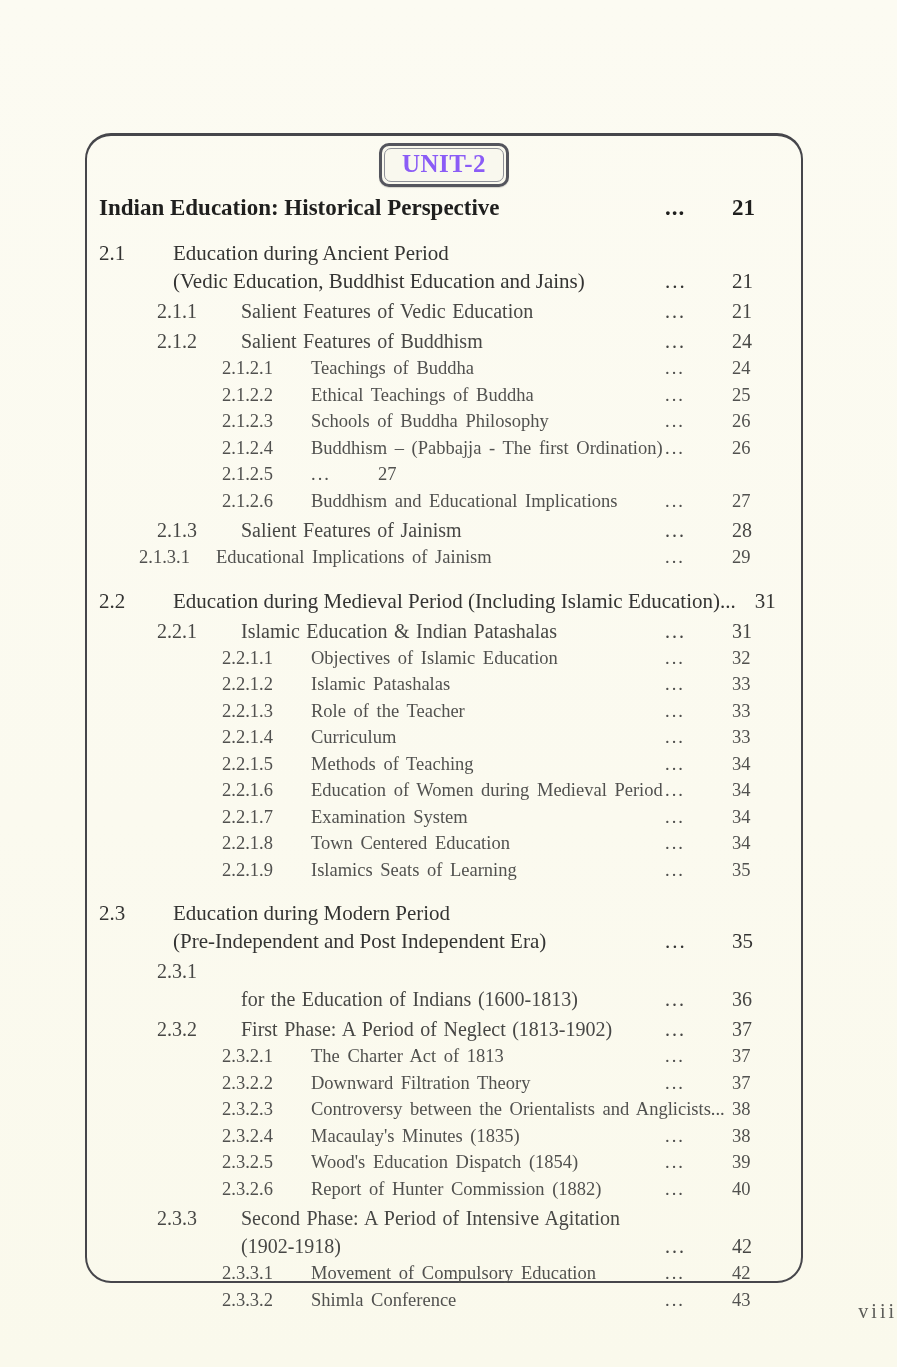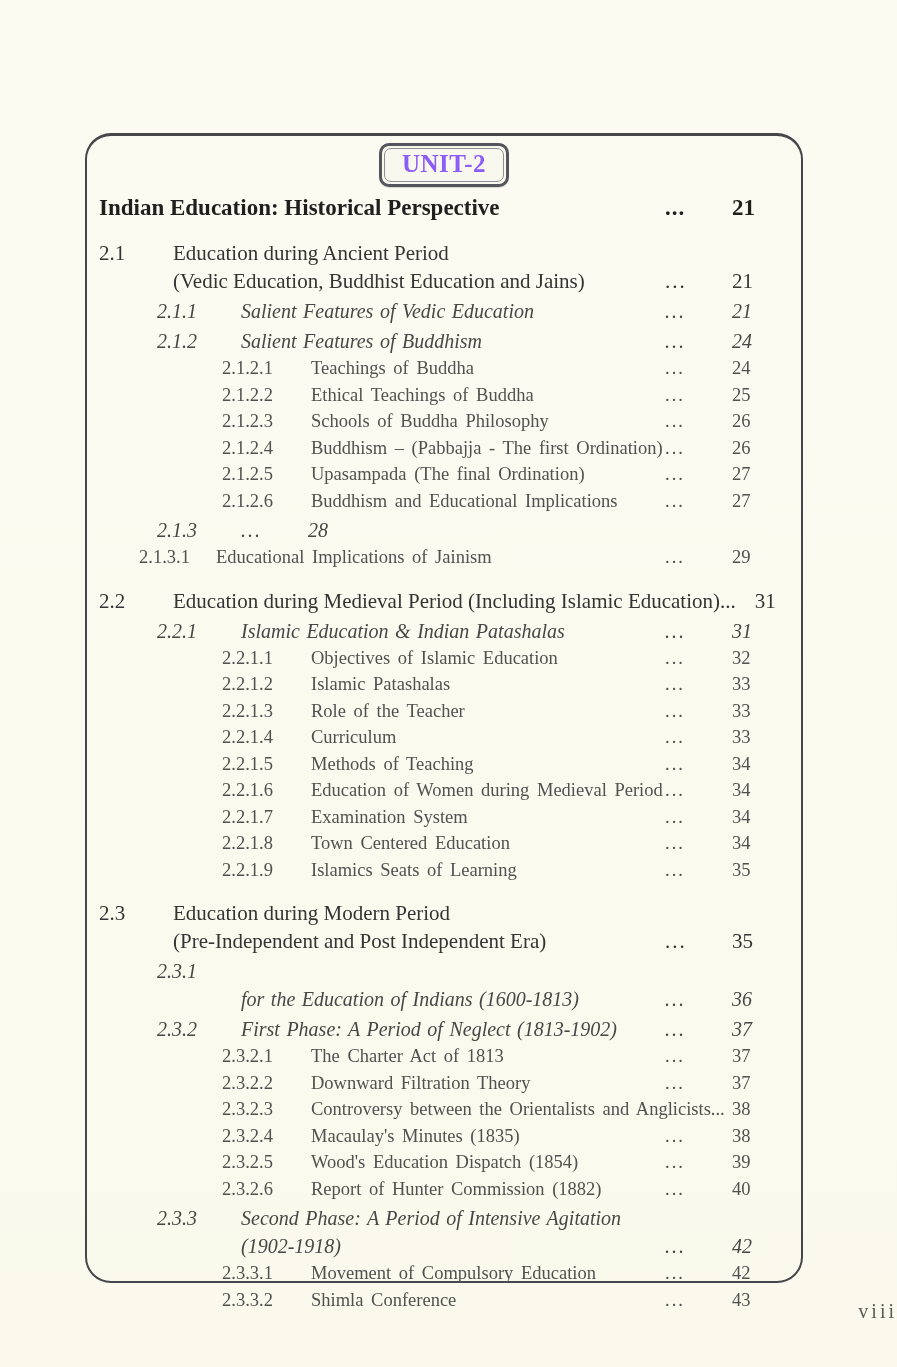--- a/index.html
+++ b/index.html
@@ -54,21 +54,21 @@
 
   .entry.title { font-size: 23px; font-weight: bold; color: #1f1f1e; margin: 6px 0 6px 0; }
   .entry.title .line { line-height: 30px; }
   .entry.title .dots { letter-spacing: 1px; }
 
   .lvl1 { font-size: 21px; color: #343433; margin-top: 16px; }
   .lvl1 .line { line-height: 28px; }
   .lvl1 .num { width: 55px; }
 
   .lvl2 { font-size: 20px; color: #474745; margin-top: 2px; word-spacing: 1.5px; }
-  .lvl2 .line { line-height: 28px; font-style: italic; }
+  .lvl2 .line { line-height: 28px; }
   .lvl2 .num { width: 65px; margin-left: 58px; }
   .lvl2 .line.cont .num { margin-left: 58px; }
 
   .lvl3 { font-size: 18.5px; color: #51514f; word-spacing: 3px; }
   .lvl3 .line { line-height: 26.5px; }
   .lvl3 .num { width: 70px; margin-left: 123px; word-spacing: 0; }
   .lvl3.tight .num { width: 58px; margin-left: 40px; }
 
   .line.glued .txt { flex: 0 0 auto; }
   .line.glued .page-inline { flex: none; text-align: left; }
@@ -163,36 +163,36 @@
             <div class="line">
               <span class="num">2.1.2.4</span>
               <span class="txt">Buddhism – (Pabbajja - The first Ordination)</span>
               <span class="dots">...</span>
               <span class="page">26</span>
             </div>
           </div>
           <div class="entry lvl3">
             <div class="line">
               <span class="num">2.1.2.5</span>
-              <span class="txt">Upasampada (The final Ordination)</span>
               <span class="dots">...</span>
               <span class="page">27</span>
             </div>
           </div>
           <div class="entry lvl3">
             <div class="line">
               <span class="num">2.1.2.6</span>
               <span class="txt">Buddhism and Educational Implications</span>
               <span class="dots">...</span>
               <span class="page">27</span>
             </div>
           </div>
           <div class="entry lvl2">
             <div class="line">
               <span class="num">2.1.3</span>
+              <span class="txt">Salient Features of Jainism</span>
               <span class="dots">...</span>
               <span class="page">28</span>
             </div>
           </div>
           <div class="entry lvl3 tight">
             <div class="line">
               <span class="num">2.1.3.1</span>
               <span class="txt">Educational Implications of Jainism</span>
               <span class="dots">...</span>
               <span class="page">29</span>

